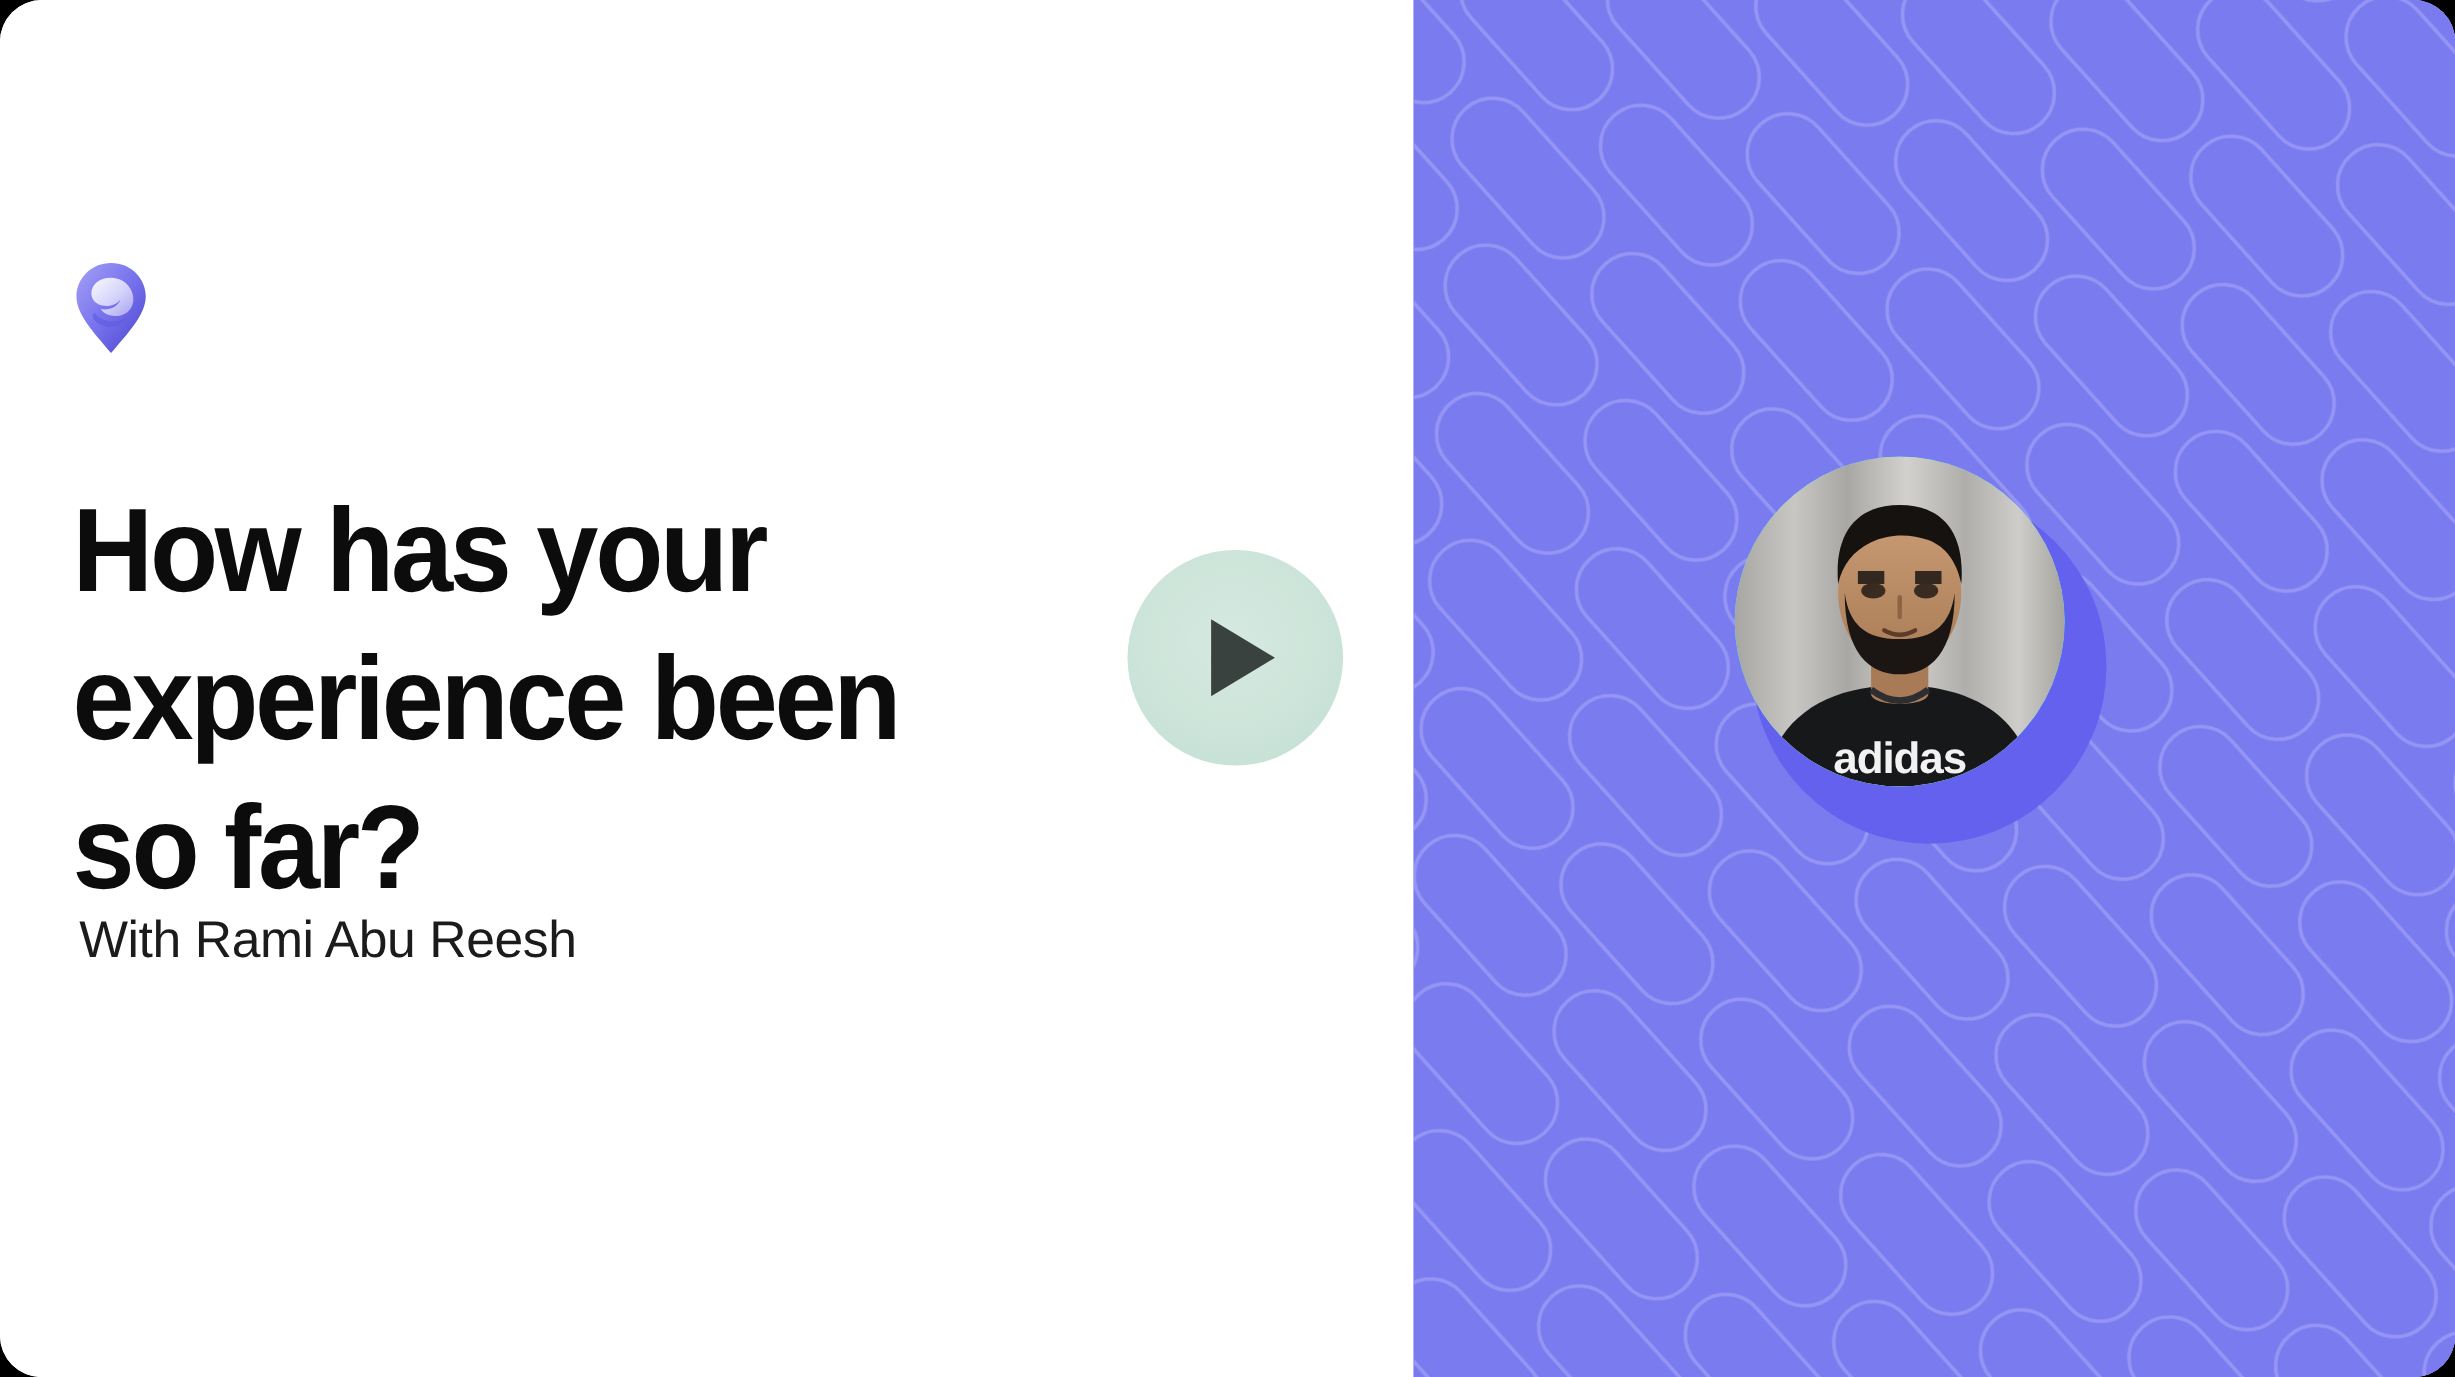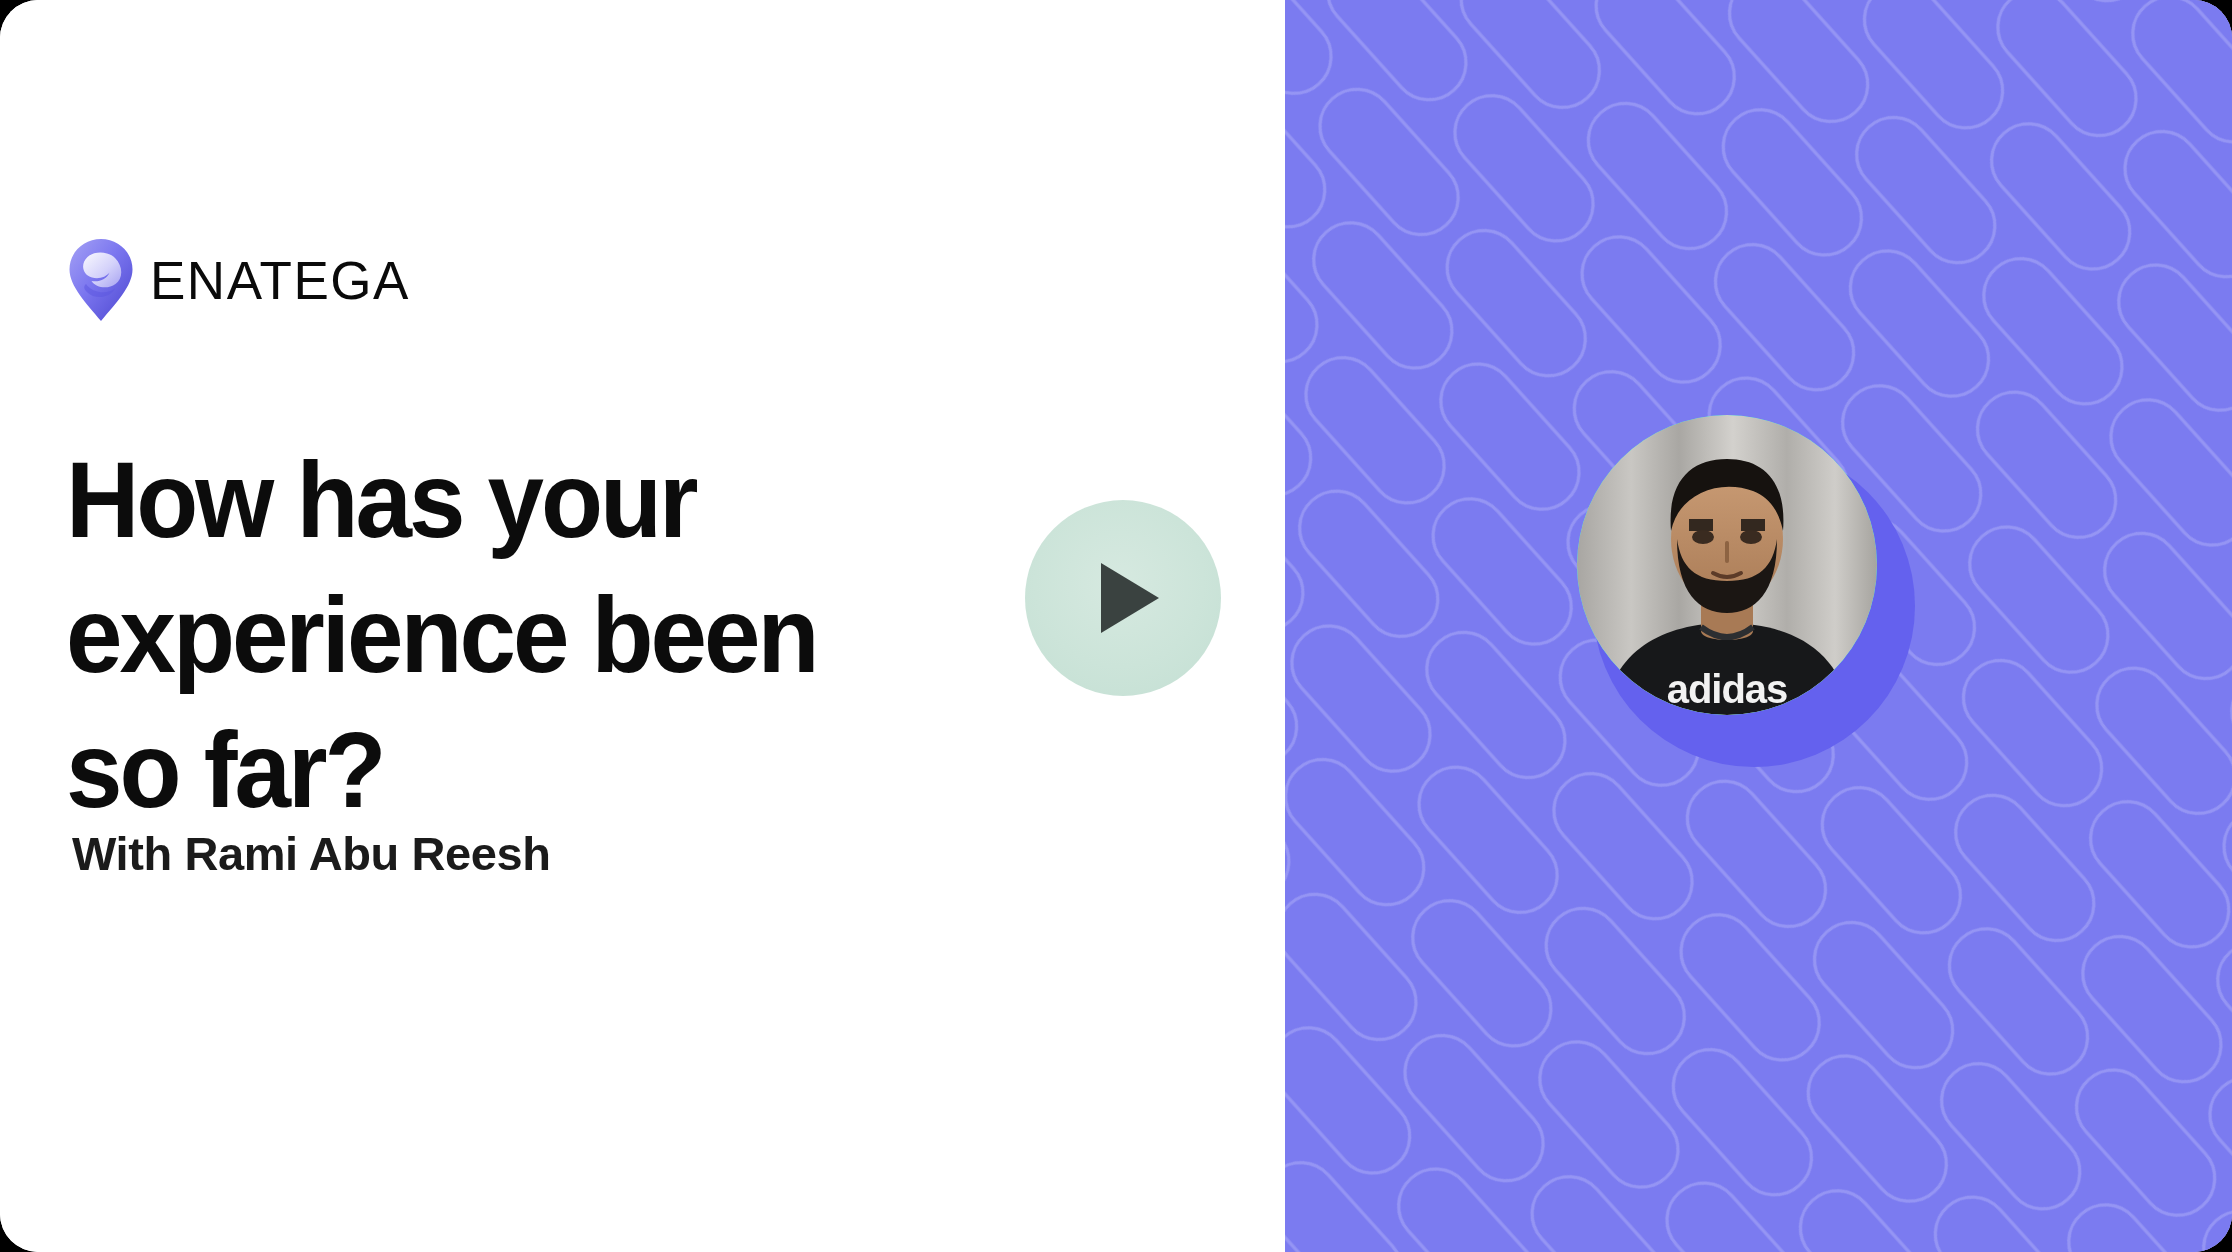--- a/index.html
+++ b/index.html
@@ -73,21 +73,21 @@
     transform-origin: left top;
   }
 
   .subtitle {
     position: absolute;
     left: 72px;
     top: 826px;
     margin: 0;
     font-family: "Liberation Sans", sans-serif;
     font-size: 47px;
-    font-weight: 700;
+    font-weight: 400;
     letter-spacing: -0.4px;
     color: #1b1b1b;
     white-space: nowrap;
   }
 
   
   .play-button {
     position: absolute;
     left: 1025px;
     top: 500px;
@@ -175,21 +175,20 @@
               <stop offset="55%" stop-color="#d9d7fb"></stop>
               <stop offset="100%" stop-color="#aaa6f2"></stop>
             </linearGradient>
           </defs>
           <path d="M33 1 C15.5 1 1.5 14.5 1.5 31.5 C1.5 48 18 65 33 83 C48 65 64.5 48 64.5 31.5 C64.5 14.5 50.5 1 33 1 Z" fill="url(#pinGrad)"></path>
           <path d="M47 20 C41 13.5 27 12 19.5 19 C12 26 14.5 37 24 39.5 C31 41.5 38 39 41.5 34.5
                    C39 41 31 44.5 23.5 43 C28 50 40 51.5 47.5 46 C55 40.5 55.5 28.5 47 20 Z" fill="url(#swirlGrad)" opacity="0.95"></path>
           <path d="M18 46 C24 55 39 57 47 50.5 C42 60 27 62 19.5 54.5 C15.5 51 15.5 48 18 46 Z" fill="#5d57e0" opacity="0.55"></path>
         </svg>
       </span>
-      <span class="brand-name">ENATEGA</span>
     </div>
 
     <h1 class="headline">
       <span>How has your</span><br>
       <span>experience been</span><br>
       <span>so far?</span>
     </h1>
 
     <p class="subtitle">With Rami Abu Reesh</p>
 

